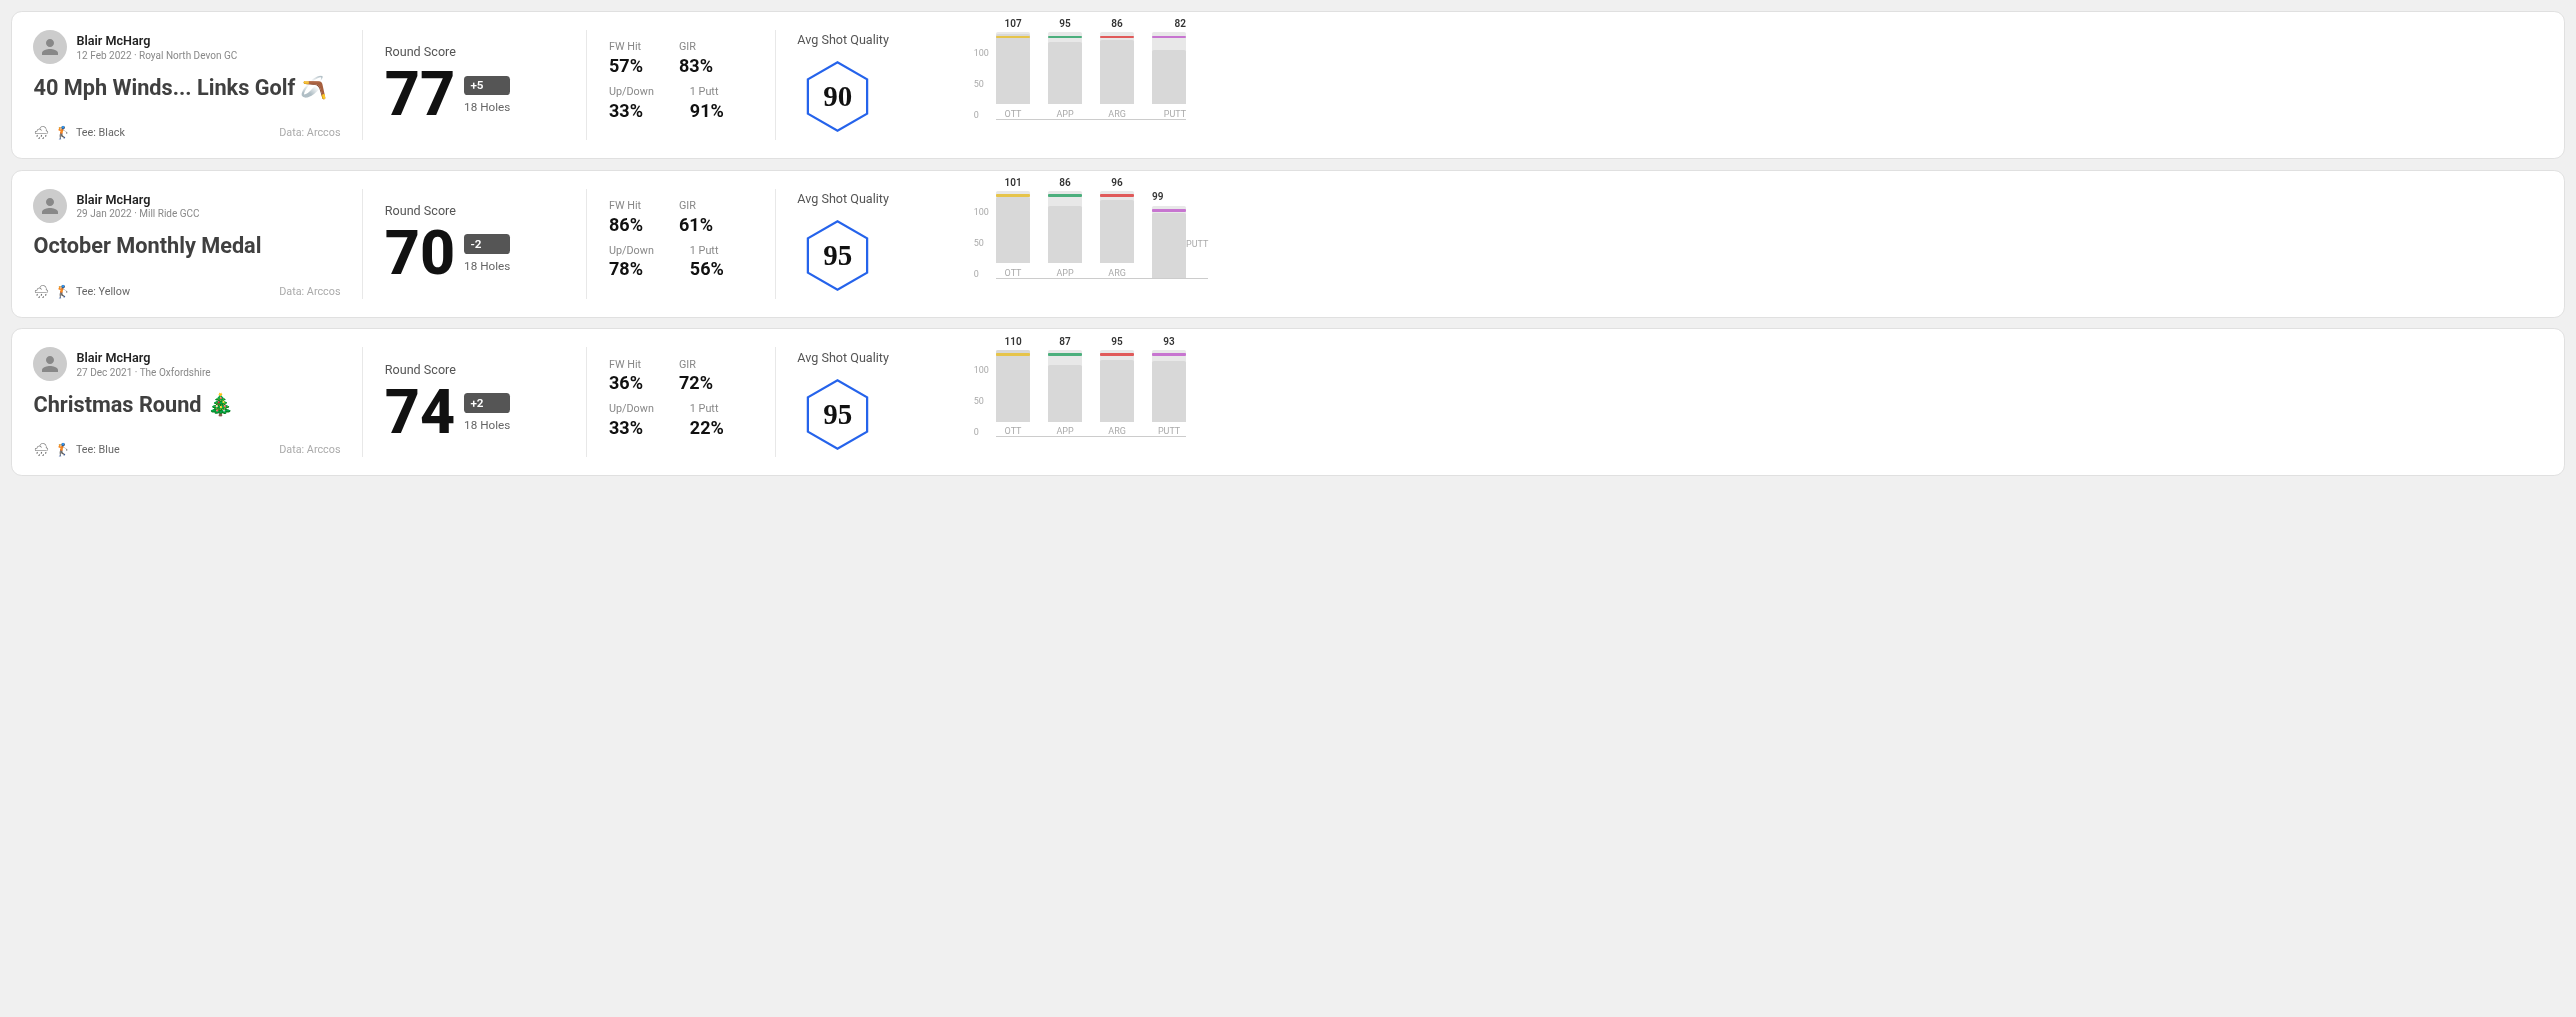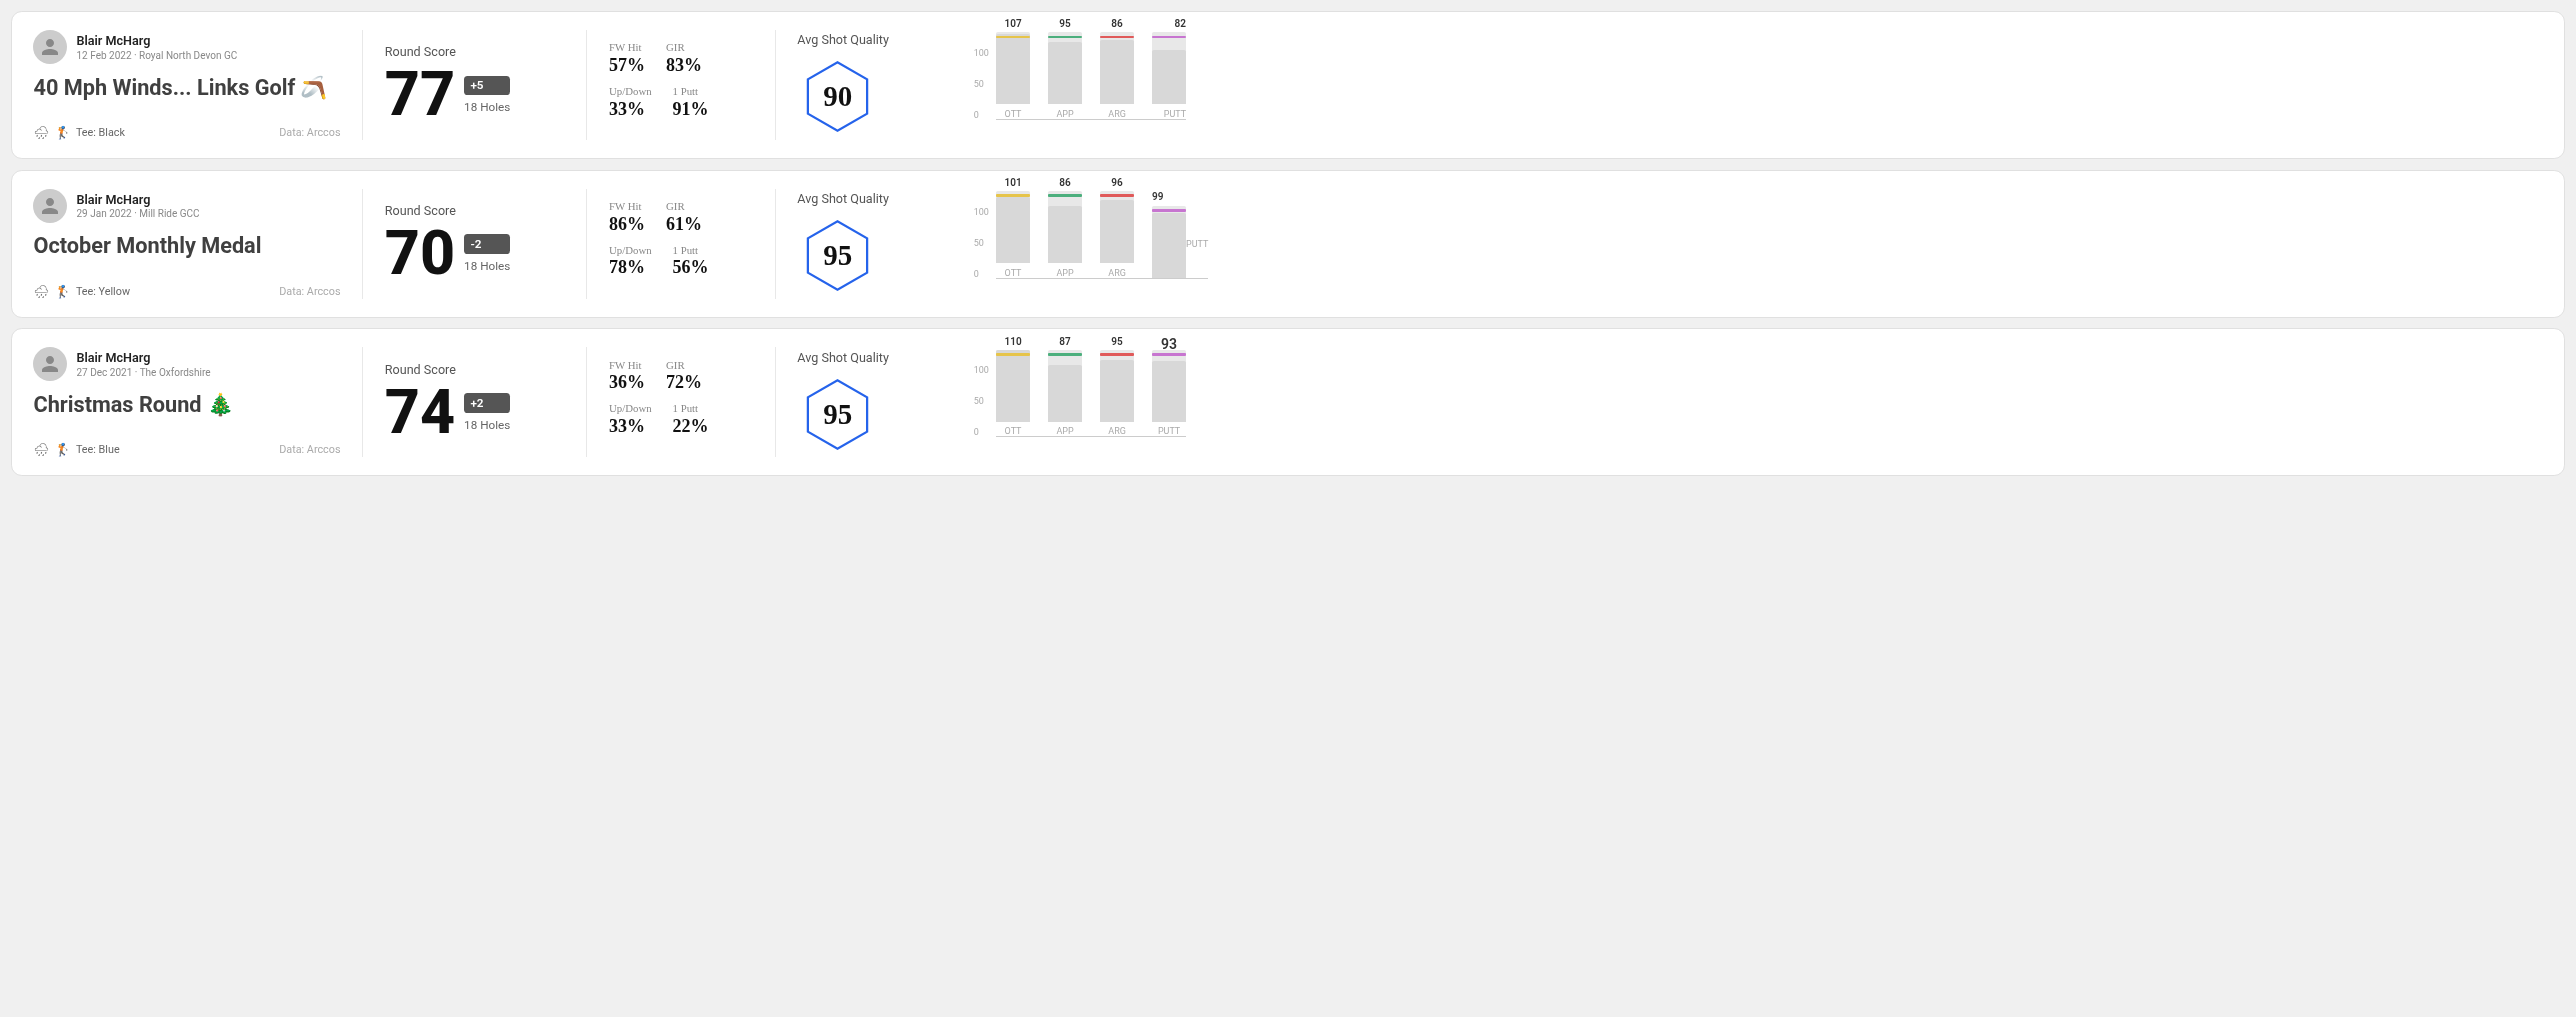--- a/index.html
+++ b/index.html
@@ -141,22 +141,21 @@
       color: #888;
       margin-bottom: 1.8px;
     }
     .stat-value {
       font-size: 18px;
       font-weight: 700;
       color: #111;
     }
     .stats-pair {
       display: flex;
-      gap: 21px;
-      font-family: Liberation Serif, serif;
+      gap: 36px;
     }
     .quality-section {
       width: 162px;
       min-width: 162px;
       display: flex;
       flex-direction: column;
       align-items: flex-start;
       justify-content: center;
     }
     .quality-label {
@@ -597,21 +596,21 @@
       <div class="bar-col" style="position:relative; display:flex; flex-direction:column; align-items:center;">
         <span style="font-size:10px;font-weight:600;color:#333;margin-bottom:2.7px;position:absolute;top:-14.4px;">95</span>
         <div class="bar-bg" style="width:34px;height:72px;background:#e8e8e8;border-radius:1.8px;position:relative;overflow:visible;">
           <div style="position:absolute;bottom:0;left:0;width:100%;height:62px;background:#d8d8d8;border-radius:1.8px 1.8px 0 0;"></div>
           <div style="position:absolute;bottom:66px;left:0;width:100%;height:2.7px;background:#e05a5a;border-radius:0.9px;z-index:2;"></div>
         </div>
         <span style="font-size:9px;color:#aaa;margin-top:4.5px;">ARG</span>
       </div>
 
       <div class="bar-col" style="position:relative; display:flex; flex-direction:column; align-items:center;">
-        <span style="font-size:14px;font-weight:600;color:#333;margin-bottom:2.7px;position:absolute;top:-14.4px;">93</span>
+        <span style="font-size:10px;font-weight:600;color:#333;margin-bottom:2.7px;position:absolute;top:-14.4px;">93</span>
         <div class="bar-bg" style="width:34px;height:72px;background:#e8e8e8;border-radius:1.8px;position:relative;overflow:visible;">
           <div style="position:absolute;bottom:0;left:0;width:100%;height:61px;background:#d8d8d8;border-radius:1.8px 1.8px 0 0;"></div>
           <div style="position:absolute;bottom:66px;left:0;width:100%;height:2.7px;background:#c775d0;border-radius:0.9px;z-index:2;"></div>
         </div>
         <span style="font-size:9px;color:#aaa;margin-top:4.5px;">PUTT</span>
       </div>
 
       </div>
     </div>
 

